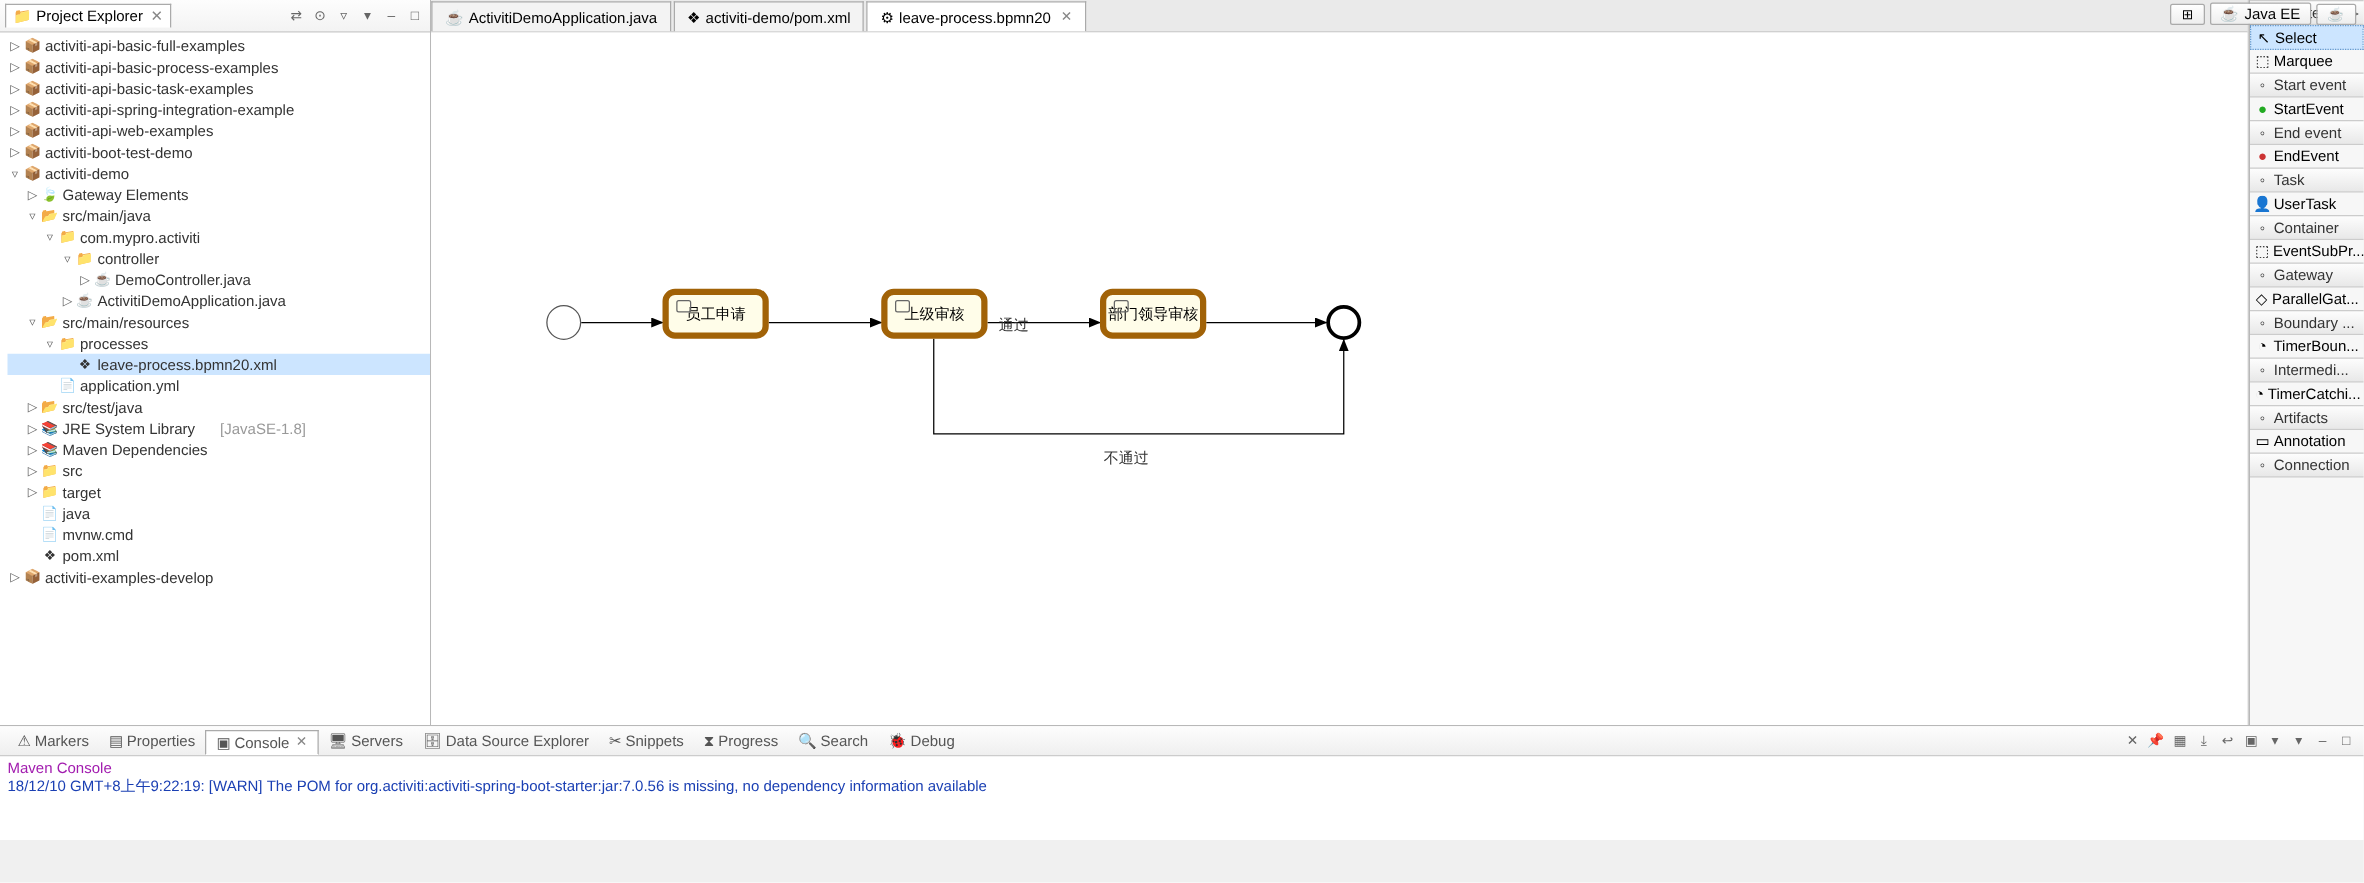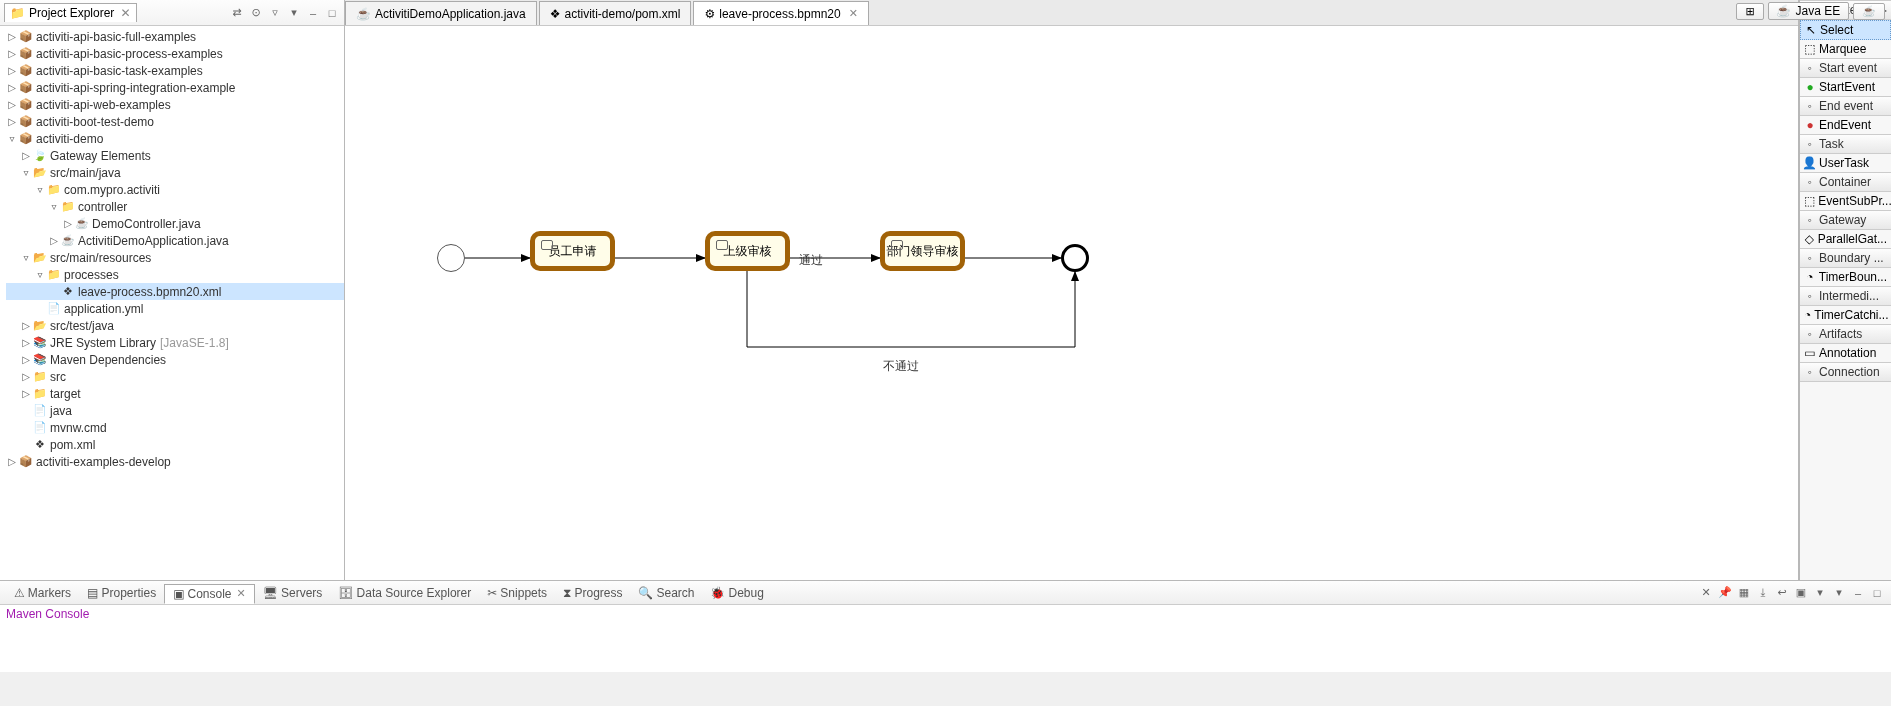--- a/index.html
+++ b/index.html
@@ -172,21 +172,21 @@
         </div>
         <div class="tree-item" style="padding-left: 14px;">
           <span class="caret">▷</span>
           <span class="ticon">📂</span>
           <span class="tlabel">src/test/java</span>
         </div>
         <div class="tree-item" style="padding-left: 14px;">
           <span class="caret">▷</span>
           <span class="ticon">📚</span>
           <span class="tlabel">JRE System Library</span>
-          <span class="gray" style="margin-left: 4px;">[JavaSE-1.8]</span>
+          <span class="gray" style="margin-left: 20px;">[JavaSE-1.8]</span>
         </div>
         <div class="tree-item" style="padding-left: 14px;">
           <span class="caret">▷</span>
           <span class="ticon">📚</span>
           <span class="tlabel">Maven Dependencies</span>
         </div>
         <div class="tree-item" style="padding-left: 14px;">
           <span class="caret">▷</span>
           <span class="ticon">📁</span>
           <span class="tlabel">src</span>
@@ -400,15 +400,16 @@
         <span>▣</span>
         <span>▾</span>
         <span>▾</span>
         <span>–</span>
         <span>□</span>
       </div>
   </div>
   <div class="console-body">
     <div class="title">Maven Console</div>
     <div id="console-lines">
+        <div class="line">18/12/10 GMT+8上午9:22:19: [WARN] The POM for org.activiti:activiti-spring-boot-starter:jar:7.0.56 is missing, no dependency information available</div>
       </div>
   </div>
 </div>
 
 </body></html>

